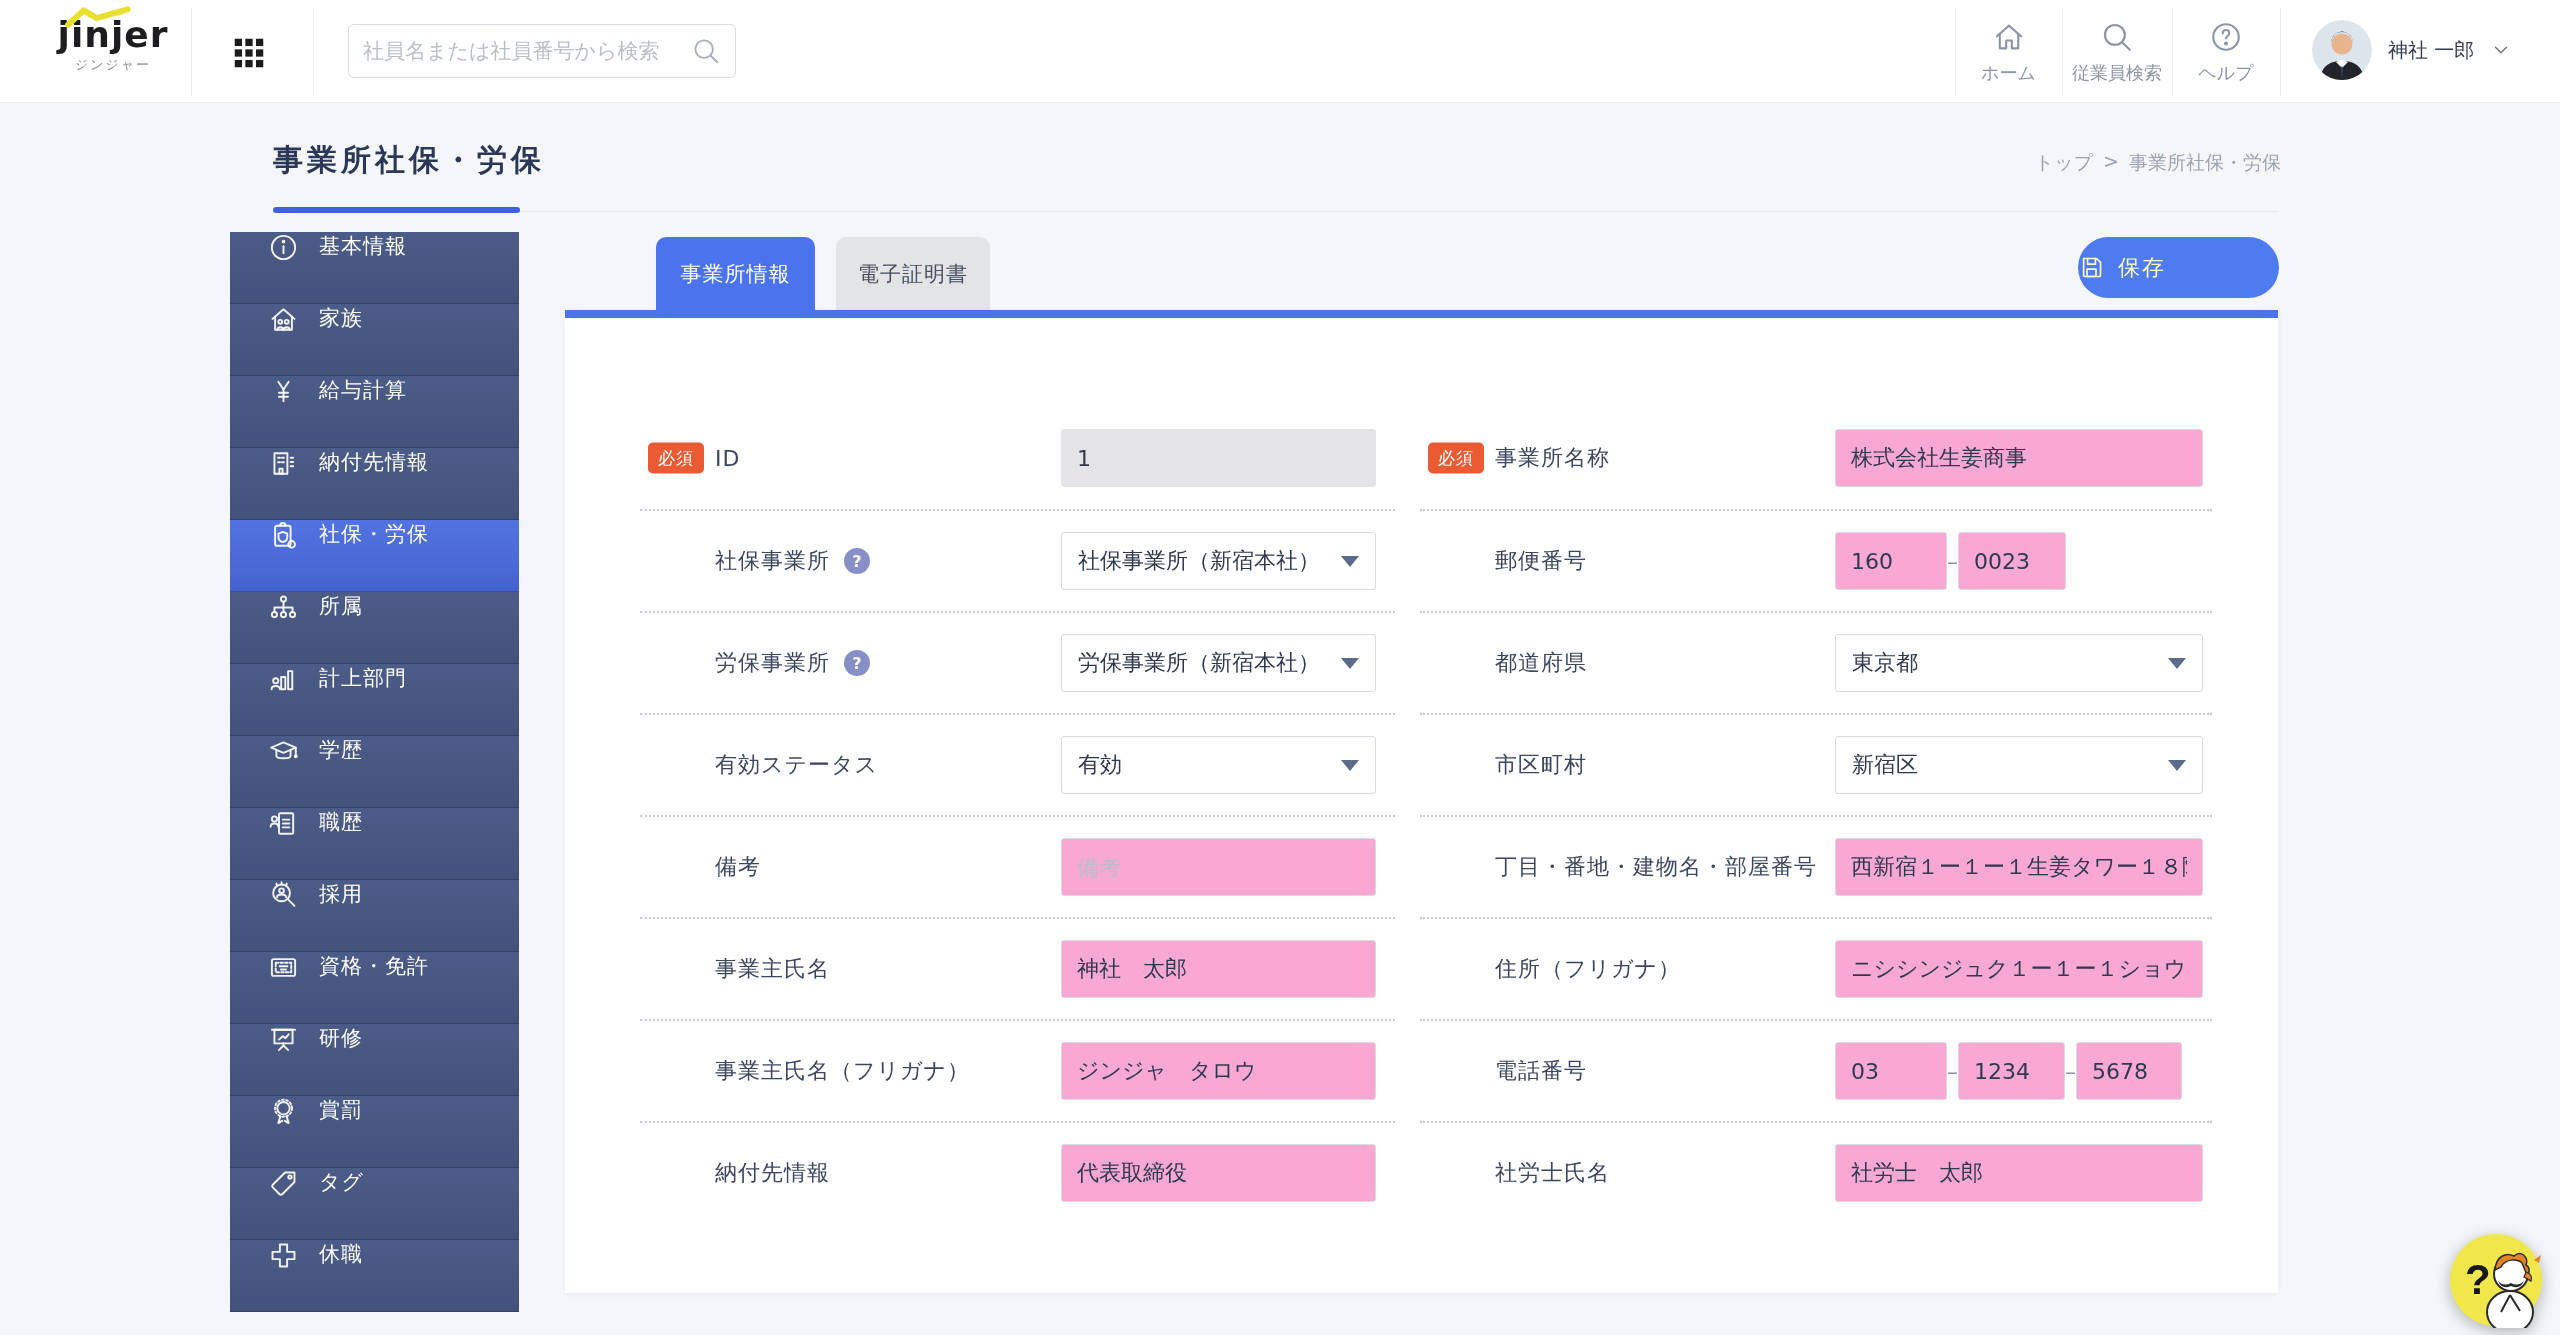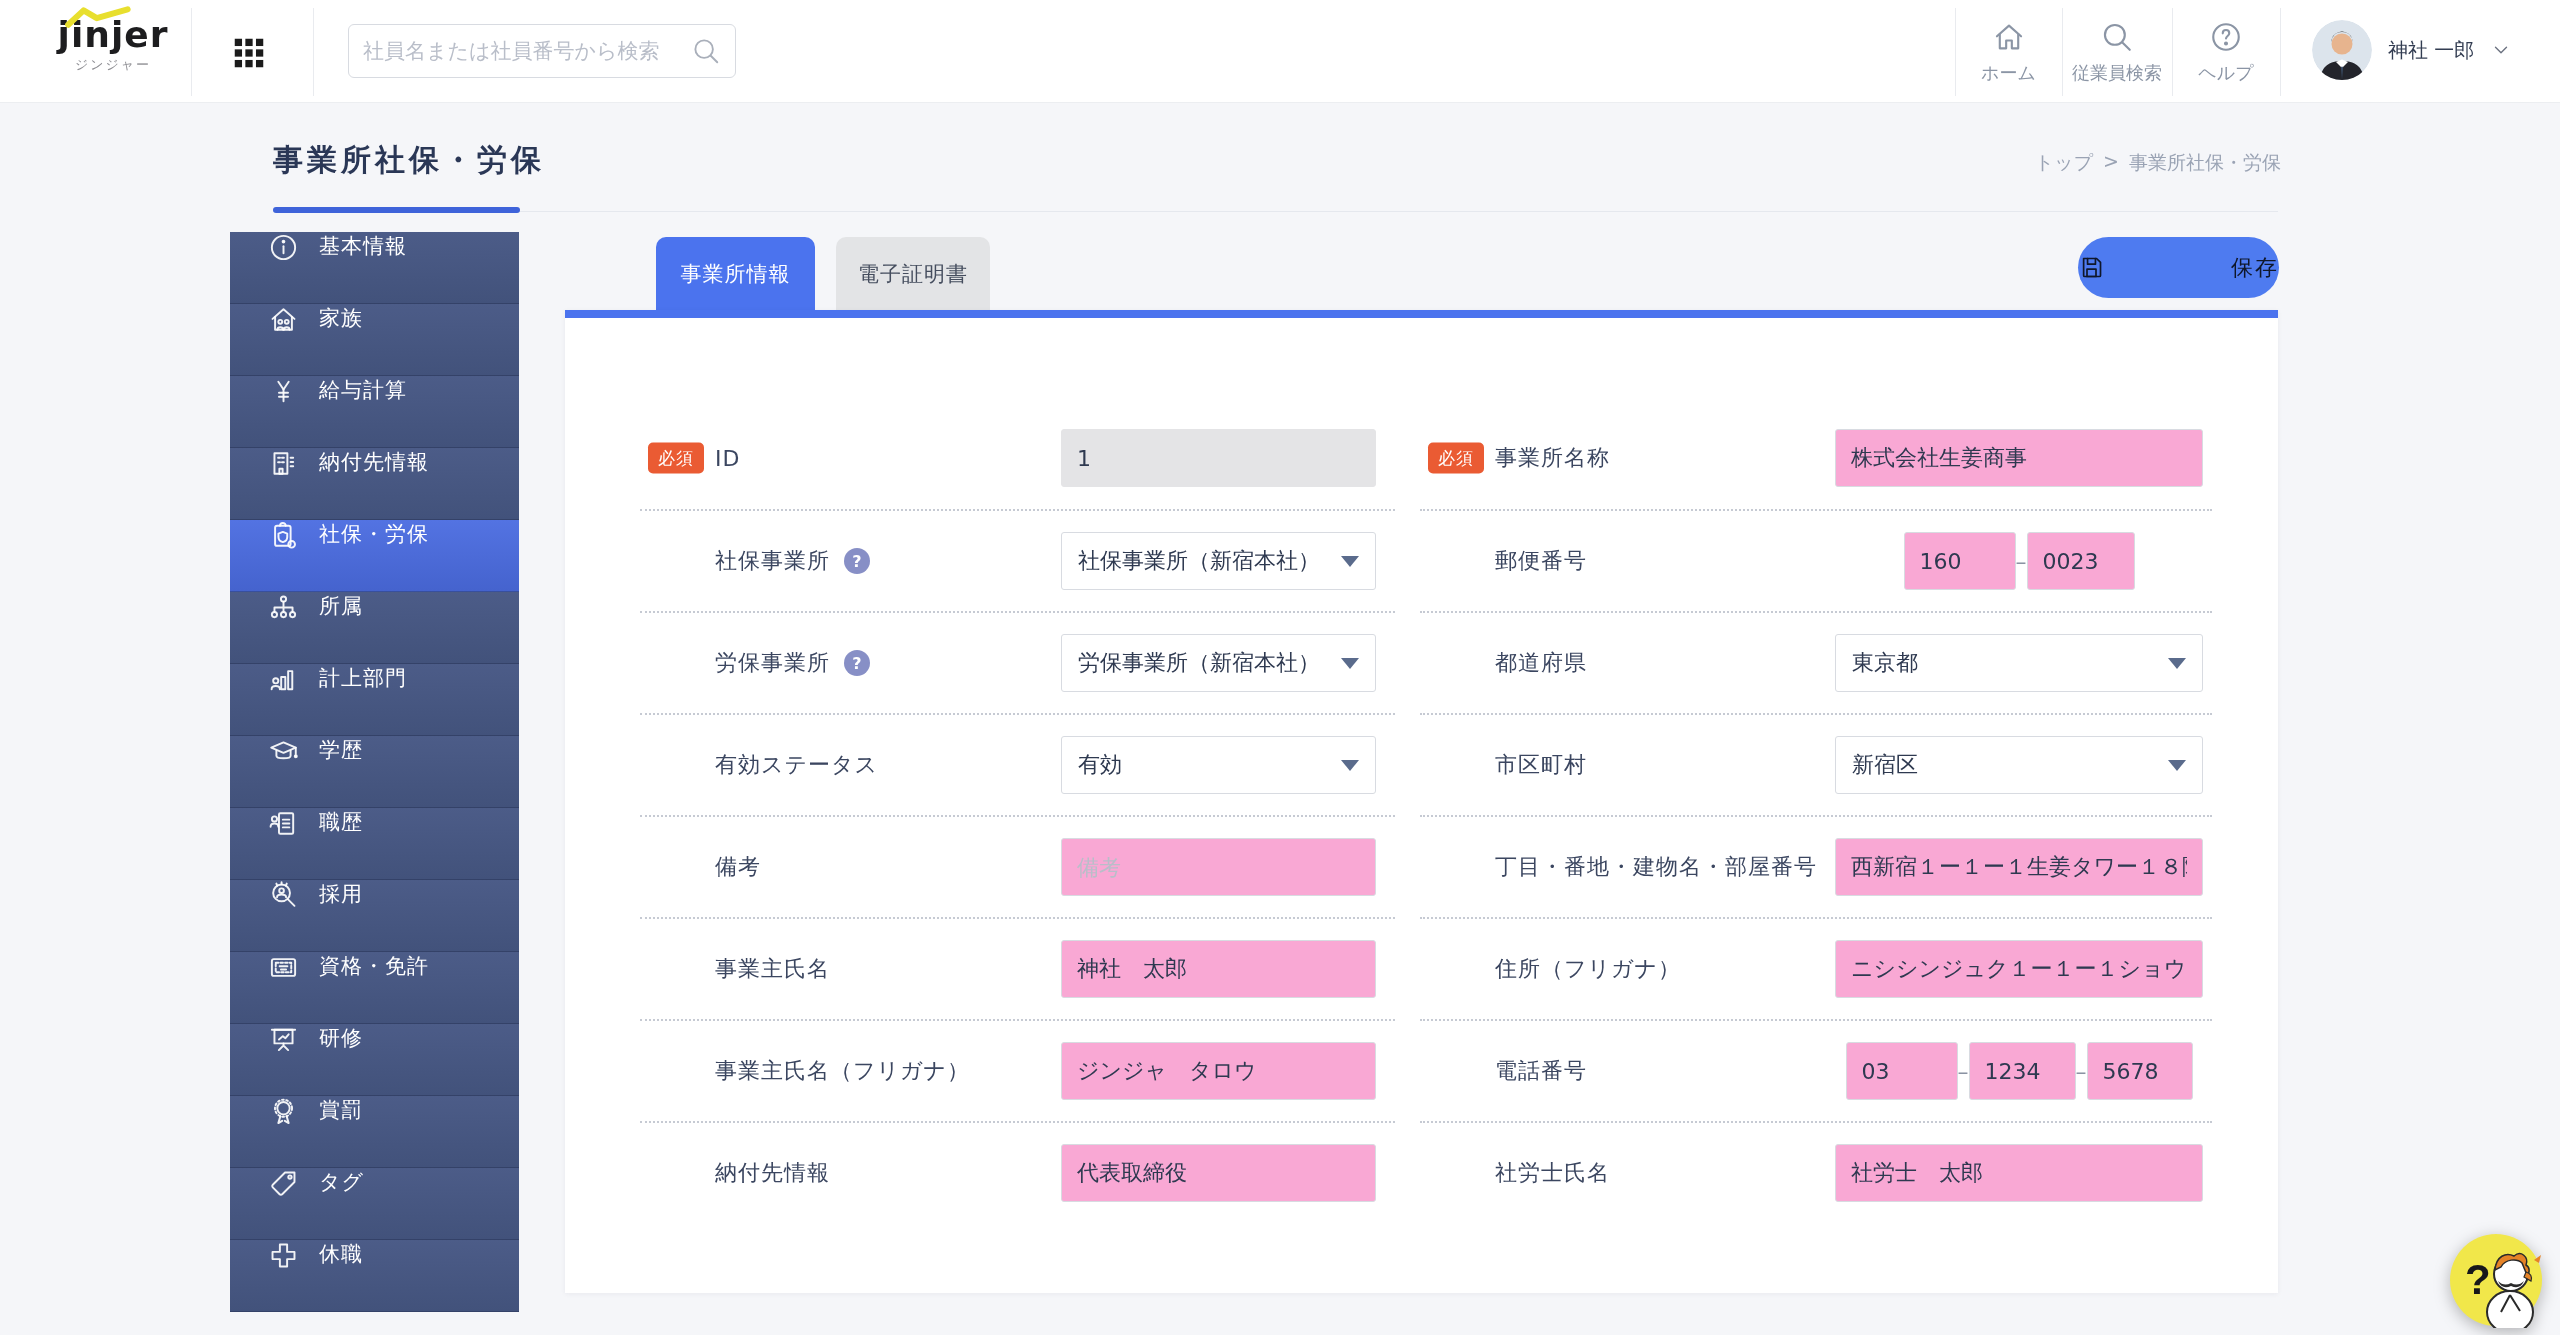--- a/index.html
+++ b/index.html
@@ -47,22 +47,22 @@
   .side-item{height:72px;display:flex;align-items:flex-start;padding-left:38px;gap:20px;color:#fff;cursor:pointer;
     background:linear-gradient(180deg,var(--side-top),var(--side-bot));border-bottom:1px solid rgba(18,28,58,.4)}
   .side-item.active{background:linear-gradient(180deg,var(--side-active-top),var(--side-active-bot))}
   .side-icon{width:31px;height:31px;color:rgba(255,255,255,.92);flex:none}
   .side-label{font-size:21px;letter-spacing:1px}
 
   
   .tab{position:absolute;top:237px;height:73px;border-radius:10px 10px 0 0;display:flex;align-items:center;justify-content:center;font-size:21px;letter-spacing:1px;cursor:pointer}
   .tab.active{left:656px;width:159px;background:var(--accent);color:#fff}
   .tab.inactive{left:836px;width:154px;background:#E3E4E6;color:#454D5E}
-  .save-btn{position:absolute;left:2078px;top:237px;width:201px;height:61px;border:none;border-radius:31px;background:#4E7BF0;color:#0f172a;
-    display:flex;align-items:center;justify-content:space-between;gap:13px;font-size:22px;font-family:inherit;cursor:pointer;letter-spacing:2px}
+  .save-btn{position:absolute;left:2078px;top:237px;width:201px;height:61px;border:none;border-radius:31px;background:#4E7BF0;color:#fef9c3;
+    display:flex;align-items:center;justify-content:flex-start;gap:13px;font-size:22px;font-family:inherit;cursor:pointer;letter-spacing:2px}
   .save-btn svg{width:27px;height:27px}
 
   
   .card{position:absolute;left:565px;top:310px;width:1713px;height:983px;background:#fff;box-shadow:0 1px 5px rgba(30,40,70,.06)}
   .card-bar{height:8px;background:var(--accent)}
   .form-col{position:absolute;top:97px}
   .form-col.colL{left:75px;width:755px}
   .form-col.colR{left:855px;width:792px}
   .frow{position:relative;height:102px}
   .frow + .frow{border-top:2px dotted var(--dot)}
@@ -72,21 +72,21 @@
   .fhelp{width:26px;height:26px;border-radius:50%;background:var(--help-badge);color:#fff;font-size:16px;font-weight:bold;display:flex;align-items:center;justify-content:center;cursor:pointer;flex:none}
   .ctrl{position:absolute;top:50%;transform:translateY(-50%)}
   .colL .ctrl{left:421px;width:315px}
   .colR .ctrl{left:415px;width:368px}
   .tin{height:58px;border:1px solid var(--line);border-radius:3px;padding:0 15px;font-size:22px;color:var(--inputtext);background:#f9a8d4;font-family:inherit;outline:none;width:100%;overflow:hidden;white-space:nowrap}
   .tin::placeholder{color:var(--ph)}
   .tin.disabled{background:#E4E4E6;border-color:#E4E4E6}
   .sel{display:flex;align-items:center;height:58px;border:1px solid var(--line);border-radius:3px;padding:0 16px;background:#fff;cursor:pointer}
   .sel .val{font-size:22px;color:var(--inputtext);white-space:nowrap;overflow:hidden}
   .tri{margin-left:auto;width:0;height:0;border-left:9px solid transparent;border-right:9px solid transparent;border-top:11px solid #5A6B8C;flex:none}
-  .multi{display:flex;align-items:center;justify-content:center}
+  .multi{display:flex;align-items:center;justify-content:flex-start}
   .multi .tin{width:auto;flex:none}
   .dash{font-size:22px;color:#8A93A3}
 
   
   .mascot{position:absolute;left:2448px;top:1232px;width:96px;height:96px;border:none;background:none;cursor:pointer;padding:0;filter:drop-shadow(0 4px 8px rgba(0,0,0,.28))}
   .mascot-q{position:absolute;left:17px;top:24px;font-size:42px;font-weight:bold;color:#17171A}
 </style>
 </head>
 <body>
 

